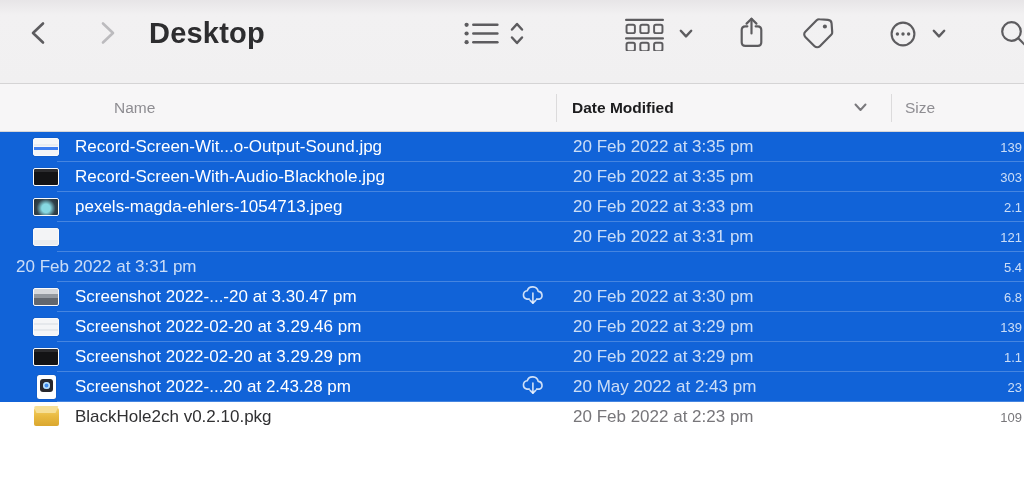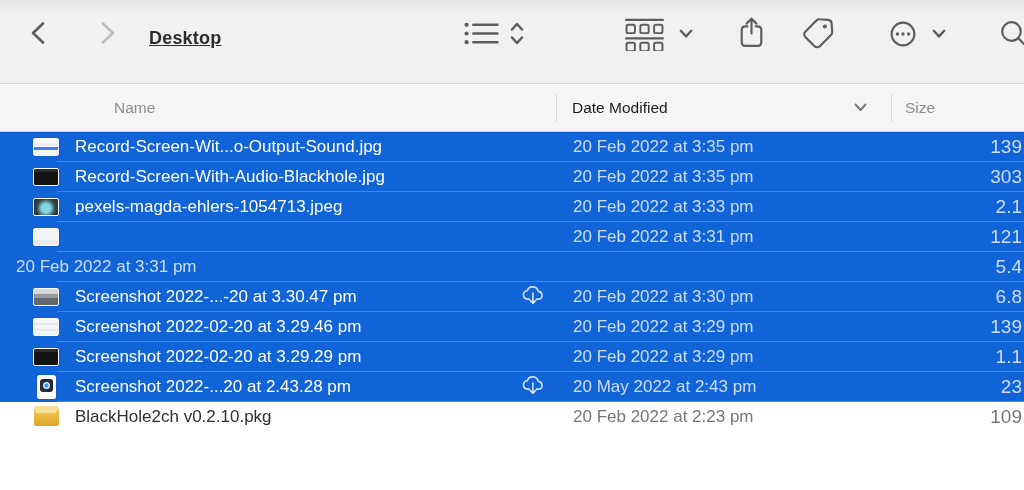--- a/index.html
+++ b/index.html
@@ -9,39 +9,39 @@
 
   
   .toolbar { position:relative; height:84px;
     background:linear-gradient(180deg,#e7e5e7 0px,#f2f1f2 15px,#f1f0f1 100%);
     border-bottom:1px solid #d5d4d5; }
   .tbtn { position:absolute; display:flex; align-items:center; justify-content:center; }
   .tbtn svg { display:block; }
   .ticon { stroke:#5d5c5f; fill:none; stroke-linecap:round; stroke-linejoin:round; }
   .ticon-dim { stroke:#bcbbbe; fill:none; stroke-linecap:round; stroke-linejoin:round; }
   .tfill { fill:#5d5c5f; }
-  .win-title { position:absolute; left:149px; top:28px; font-size:18px; font-weight:700; color:#2d2d2f; letter-spacing:.2px;text-decoration:underline; }
+  .win-title { position:absolute; left:149px; top:17px; font-size:29px; font-weight:700; color:#2d2d2f; letter-spacing:.2px; }
 
   
   .colheader { display:flex; height:48px; background:#f7f6f7; border-bottom:1px solid #d7d6d7; align-items:stretch; }
   .hcol { display:flex; align-items:center; font-size:15.5px; color:#8e8d92; }
   .hcol-name { flex:0 0 556px; padding-left:114px; }
-  .hcol-date { flex:0 0 334px; padding-left:15px; color:#1c1c1e; font-weight:400; }
+  .hcol-date { flex:0 0 334px; padding-left:15px; color:#1c1c1e; font-weight:700; }
   .hcol-size { flex:1 1 auto; padding-left:13px; }
   .hdiv { width:1px; background:#dcdbdc; height:28px; align-self:center; }
   .hsort { margin-left:auto; margin-right:24px; display:flex; align-items:center; }
 
   
   .list { height:357px; overflow:hidden; background:#fff; }
   .row { position:relative; display:flex; align-items:center; height:30px; }
   .row.sel { background:#1163d8; }
   .row.sel::after { content:""; position:absolute; left:57px; right:0; bottom:0; height:1px; background:rgba(255,255,255,.22); }
   .cell-name { position:relative; flex:0 0 557px; display:flex; align-items:center; padding-left:33px; overflow:hidden; }
   .cell-date { flex:0 0 336px; padding-left:16px; font-size:17px; white-space:nowrap; }
-  .cell-size { flex:1 1 auto; text-align:right; padding-right:2px; font-size:19px; white-space:nowrap; }
+  .cell-size { flex:1 1 auto; text-align:right; padding-right:2px; font-size:13px; white-space:nowrap; }
   .fname { font-size:17px; white-space:nowrap; }
   .row.sel .fname { color:#ffffff; }
   .row.sel .cell-date, .row.sel .cell-size { color:rgba(255,255,255,.78); }
   .row.unsel .fname { color:#303032; }
   .row.unsel .cell-date, .row.unsel .cell-size { color:#77767a; }
   .cloud { position:absolute; right:11px; top:50%; transform:translateY(-50%); }
 
   
   .thumbwrap { width:26px; height:26px; flex:0 0 26px; margin-right:16px; display:flex; align-items:center; justify-content:center; }
   .thumb { width:26px; height:18px; border:1.5px solid #fbfbfb; border-radius:2px; box-shadow:0 0 1px rgba(0,0,0,.45); }

